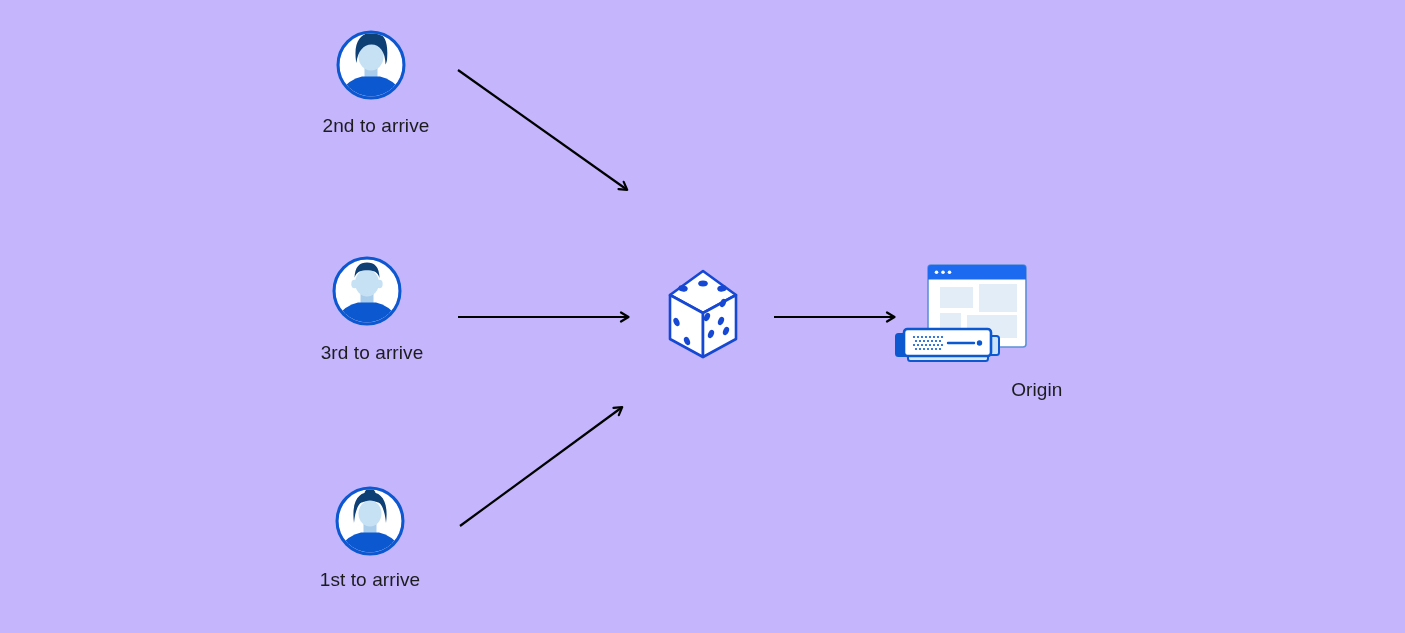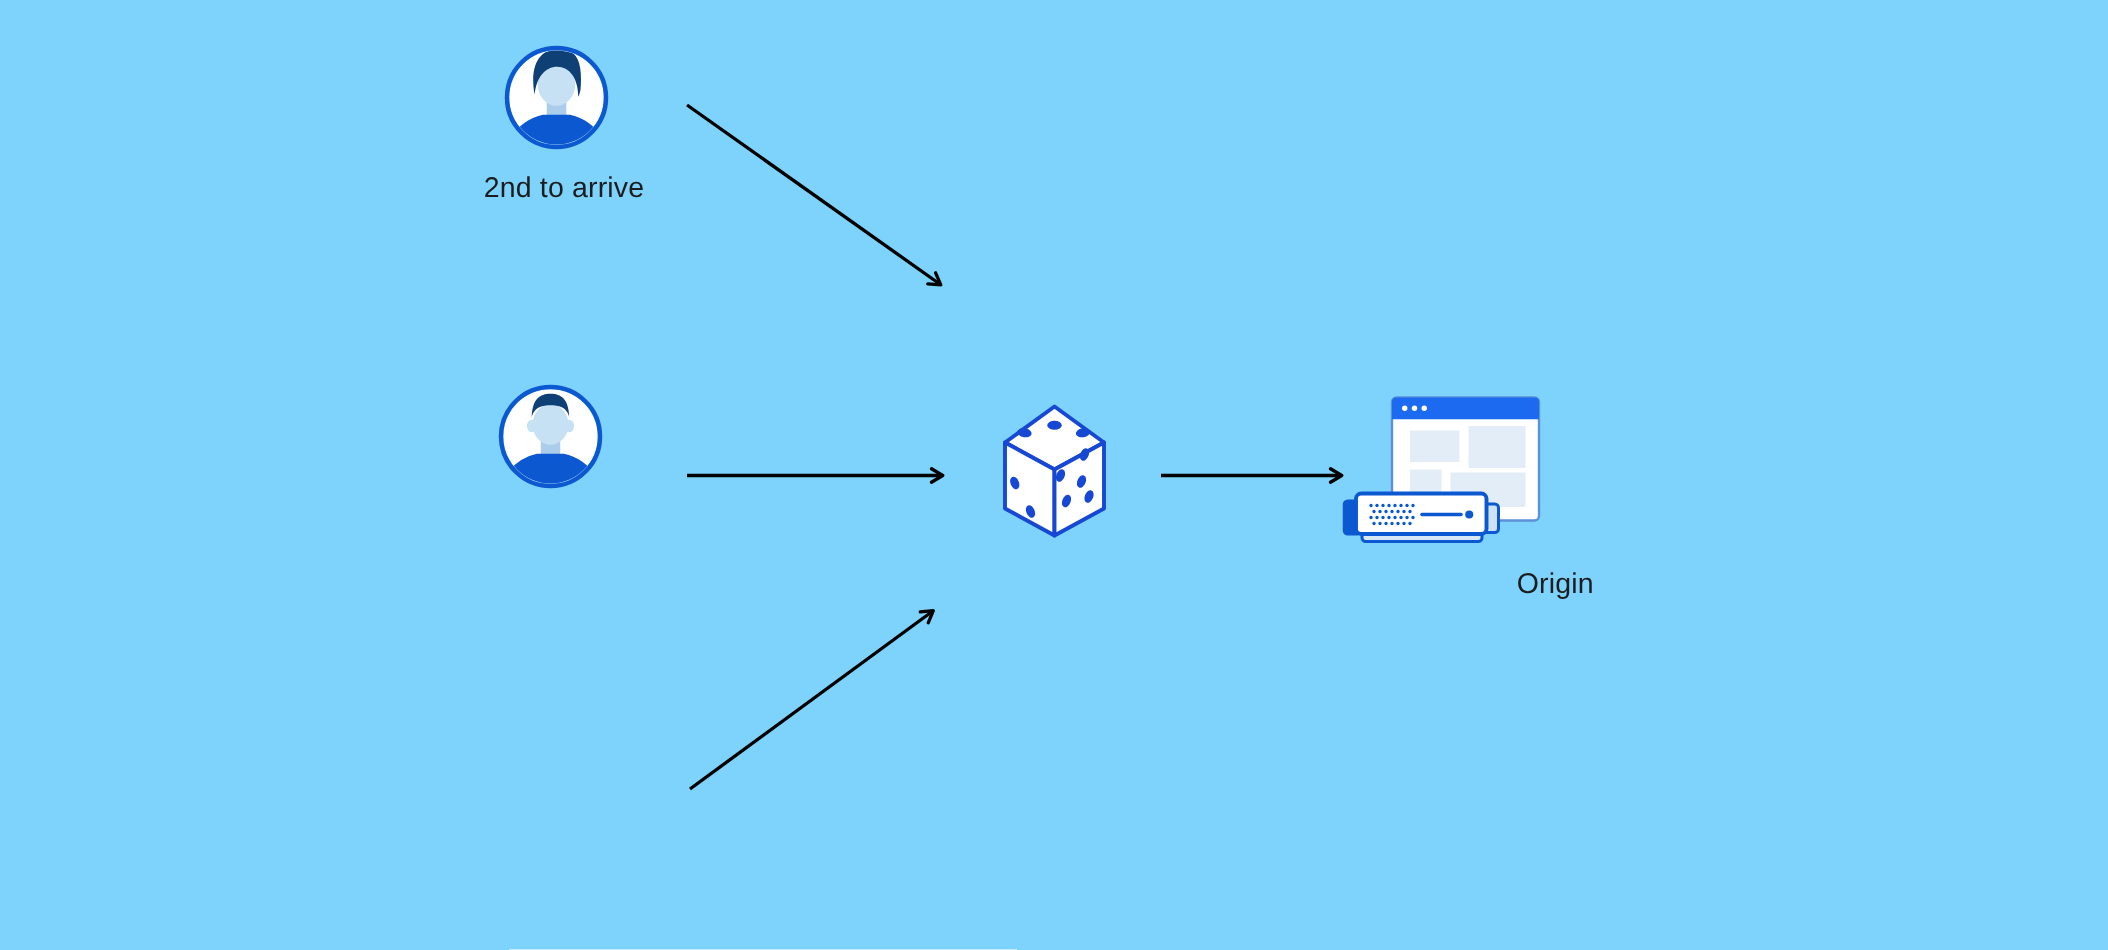--- a/index.html
+++ b/index.html
@@ -1,17 +1,17 @@
 <!DOCTYPE html>
 <html style="--primary-blue: #0b58d0; --dice-blue: #1648d4; --navy-hair: #0e4076; --face: #c7e1f4; --neck: #a9cdeb; --panel: #e3edf7; --tab-fill: #cde2f6; --base-fill: #d9e8f7; --window-bar: #1b6af0; --window-border: #5e90d8; --arrow: #000000; --text: #1c1c1e;"><head>
 <meta charset="utf-8">
 <style>
   html,body{margin:0;padding:0;background:#fff;}
   .canvas{
-    position:relative;width:1405px;height:633px;background:#7dd3fc;overflow:hidden;
+    position:relative;width:1405px;height:633px;background:#c4b5fd;overflow:hidden;
     font-family:"Liberation Sans",sans-serif;
   }
   .node{position:absolute;}
   .node-label{
     position:absolute;width:200px;text-align:center;
     font-size:19px;color:#1c1c1e;letter-spacing:.1px;
   }
   svg{display:block;}
   .arrow-layer{position:absolute;left:0;top:0;}
 </style>
@@ -62,22 +62,42 @@
       <g clip-path="url(#clipB)">
         <rect x="29.5" y="32" width="13" height="18" fill="var(--neck)"></rect>
         <path d="M4,72 L4,64 Q14,50 27,47.5 L45,47.5 Q58,50 68,64 L68,72 Z" fill="var(--primary-blue)"></path>
         <ellipse cx="23.5" cy="29" rx="3.2" ry="4.2" fill="var(--face)"></ellipse>
         <ellipse cx="48.5" cy="29" rx="3.2" ry="4.2" fill="var(--face)"></ellipse>
         <ellipse cx="36" cy="28" rx="12" ry="13.5" fill="var(--face)"></ellipse>
         <path d="M23.5,24 C23.5,11 29,7.5 36,7.5 C43,7.5 48.5,11 48.5,24 C48.5,21 46,17.5 43.5,16.5 C39,14.8 33,14.8 28.5,16.5 C26,17.5 23.5,21 23.5,24 Z" fill="var(--navy-hair)"></path>
       </g>
       <circle cx="36" cy="36" r="33" fill="none" stroke="var(--primary-blue)" stroke-width="3"></circle>
     </svg>
+    <div class="node-label" style="left:-59px;top:87px;">3rd to arrive</div>
   </div>
 
+  <div class="node" style="left:334px;top:485px;">
+    <svg width="72" height="72" viewBox="0 0 72 72">
+      <defs>
+          <clipPath id="clipC">
+            <circle cx="36" cy="36" r="31.4"></circle>
+          </clipPath>
+        </defs>
+      <circle cx="36" cy="36" r="31.5" fill="#fff"></circle>
+      <g clip-path="url(#clipC)">
+        <rect x="29.5" y="32" width="13" height="18" fill="var(--neck)"></rect>
+        <path d="M4,72 L4,64 Q14,50 27,47.5 L45,47.5 Q58,50 68,64 L68,72 Z" fill="var(--primary-blue)"></path>
+        <circle cx="36" cy="9" r="5.6" fill="var(--navy-hair)"></circle>
+        <path d="M20,38 C17,14 26,7 36,7 C46,7 55,14 52,38 C51,28 49,22 46,18.5 C43,15.5 29,15.5 26,18.5 C23,22 21,28 20,38 Z" fill="var(--navy-hair)"></path>
+        <ellipse cx="36" cy="28.5" rx="11.5" ry="13" fill="var(--face)"></ellipse>
+      </g>
+      <circle cx="36" cy="36" r="33" fill="none" stroke="var(--primary-blue)" stroke-width="3"></circle>
+    </svg>
+    <div class="node-label" style="left:-64px;top:84px;">1st to arrive</div>
+  </div>
 
   <div class="node" style="left:668px;top:265px;">
     <svg width="70" height="98" viewBox="0 0 70 98">
       <g fill="#fff" stroke="var(--dice-blue)" stroke-width="2.6" stroke-linejoin="round">
         <path d="M35,6 L68,30 L35,48 L2,30 Z"></path>
         <path d="M2,30 L35,48 L35,92 L2,74 Z"></path>
         <path d="M35,48 L68,30 L68,74 L35,92 Z"></path>
       </g>
       <g fill="var(--dice-blue)">
         <ellipse cx="15" cy="23.5" rx="4.8" ry="3" transform="rotate(10 15 23.5)"></ellipse>

